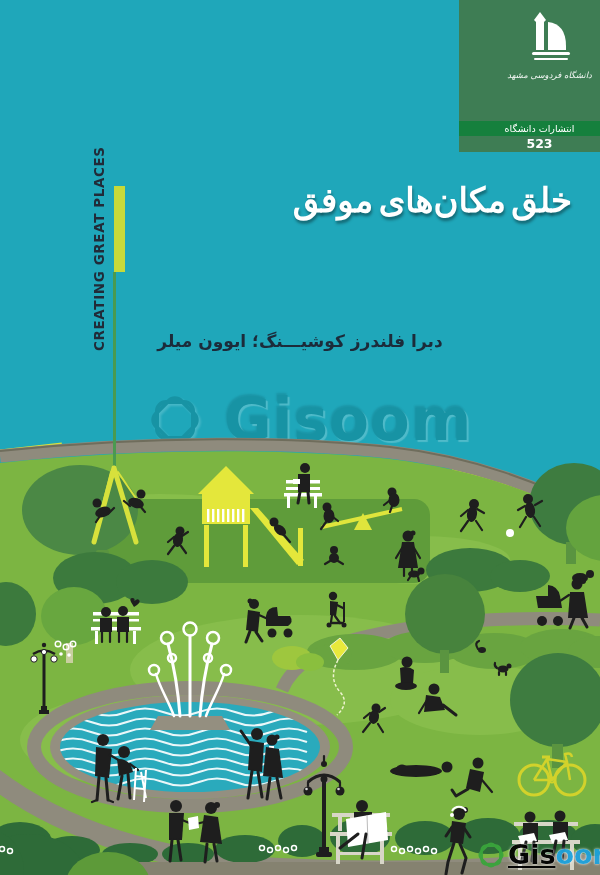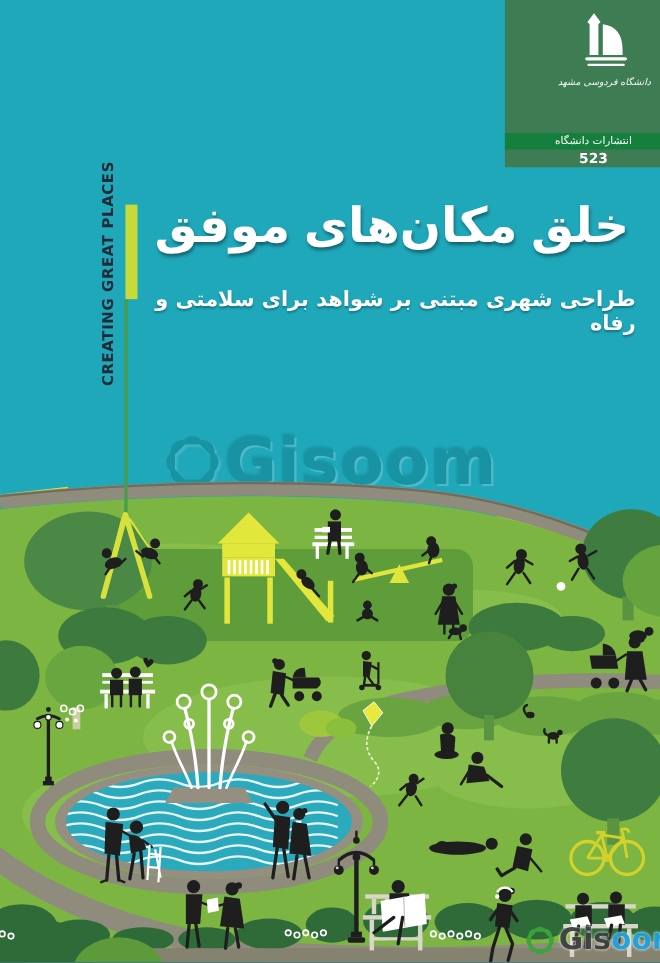--- a/index.html
+++ b/index.html
@@ -18,53 +18,53 @@
   .badge-num{position:absolute;left:0;right:0;top:136px;height:16px;font-size:12.5px;line-height:15px;font-weight:bold;color:#fff;}
 
   
   .spine{left:91px;top:351px;transform:rotate(-90deg);transform-origin:0 0;
     font-size:13.5px;font-weight:600;letter-spacing:.6px;color:#212b38;white-space:nowrap;}
   .accent-bar{left:114px;top:186px;width:11px;height:86px;background:#c7da39;}
   .accent-line{left:113px;top:272px;width:3px;height:128px;background:#4a9a50;}
 
   
   .title{right:28px;top:180px;left:120px;text-align:right;direction:rtl;
-    font-size:44px;font-weight:bold;color:#fff;word-spacing:-3px;
-    text-shadow:1px 3px 3px rgba(0,0,0,.38);}
+    font-size:34px;font-weight:bold;color:#fff;word-spacing:-3px;
+    text-shadow:1px 3px 3px rgba(0,0,0,.38);font-family:Liberation Serif, serif;}
   .subtitle{right:22px;top:261px;left:100px;text-align:right;direction:rtl;
     font-size:19px;font-weight:bold;color:#fff;text-shadow:0 2px 2px rgba(0,0,0,.3);}
   .authors{left:0;right:0;top:331px;text-align:center;direction:rtl;
     font-size:17px;font-weight:bold;color:#1c2b3a;}
   .translator{left:0;right:0;top:367px;text-align:center;direction:rtl;
     font-size:14px;color:#1c2b3a;}
   .translator .name{font-weight:bold;}
 
   
-  .watermark{left:148px;top:386px;display:flex;align-items:center;gap:2px;
+  .watermark{left:148px;top:386px;display:flex;align-items:center;gap:22px;
     color:#11808f;opacity:.5;
     text-shadow:2px 2px 1px rgba(225,248,250,.5),-1px -2px 2px rgba(0,45,55,.3);}
   .watermark .wm-text{font-size:58px;font-weight:bold;letter-spacing:1px;}
   .watermark svg{filter:drop-shadow(2px 2px 1px rgba(225,248,250,.4));}
 
   
   .park{left:0;top:400px;width:600px;height:475px;}
   .limb{fill:none;stroke:#1e1e1e;stroke-width:3;stroke-linecap:round;}
   .limb2{fill:none;stroke:#1e1e1e;stroke-width:2.2;stroke-linecap:round;}
   .body{fill:#1e1e1e;}
   .wh{fill:#fff;}
   .whl{fill:none;stroke:#fff;stroke-linecap:round;}
   .yel{fill:#e4e73b;}
   .ystroke{stroke:#d7e13c;fill:none;stroke-linecap:round;}
   .benchw{fill:#d8d6c8;}
 
   
   .site-logo{left:477px;top:839px;display:flex;align-items:center;gap:3px;opacity:.95;}
   .site-logo .lg-text{font-size:27px;font-weight:800;letter-spacing:0;
     text-shadow:0 0 3px rgba(255,255,255,.85),0 0 1px rgba(255,255,255,.9);}
-  .lg-green{color:#404040;}
+  .lg-green{color:#000000;text-decoration:underline;}
   .lg-blue{color:#1fa3dd;}
 </style>
 </head>
 <body>
 
 <div class="cover">
 
   <div class="abs watermark">
     <svg width="54" height="54" viewBox="0 0 54 54">
       <g fill="none" stroke="currentColor" stroke-width="4">
@@ -570,21 +570,21 @@
     <span class="badge-univ">دانشگاه فردوسی مشهد</span>
     <div class="badge-band">انتشارات دانشگاه</div>
     <div class="badge-num">523</div>
   </div>
 
   <div class="abs spine">CREATING GREAT PLACES</div>
   <div class="abs accent-bar"></div>
   <div class="abs accent-line"></div>
 
   <div class="abs title">خلق مکان‌های موفق</div>
-  <div class="abs subtitle">طراحی شهری مبتنی بر شواهد برای سلامتی و رفاه</div>
+  <div class="abs authors">دبرا فلندرز کوشیـــنگ؛ ایوون میلر</div>
 
   <div class="abs site-logo">
     <svg width="28" height="28" viewBox="0 0 54 54">
       <g fill="none" stroke="#3aa53c" stroke-width="5">
         <rect x="9" y="9" width="36" height="36" rx="9"></rect>
         <rect x="9" y="9" width="36" height="36" rx="9" transform="rotate(45 27 27)"></rect>
       </g>
     </svg>
     <span class="lg-text">
       <span class="lg-green">Gis</span><span class="lg-blue">oom</span>

